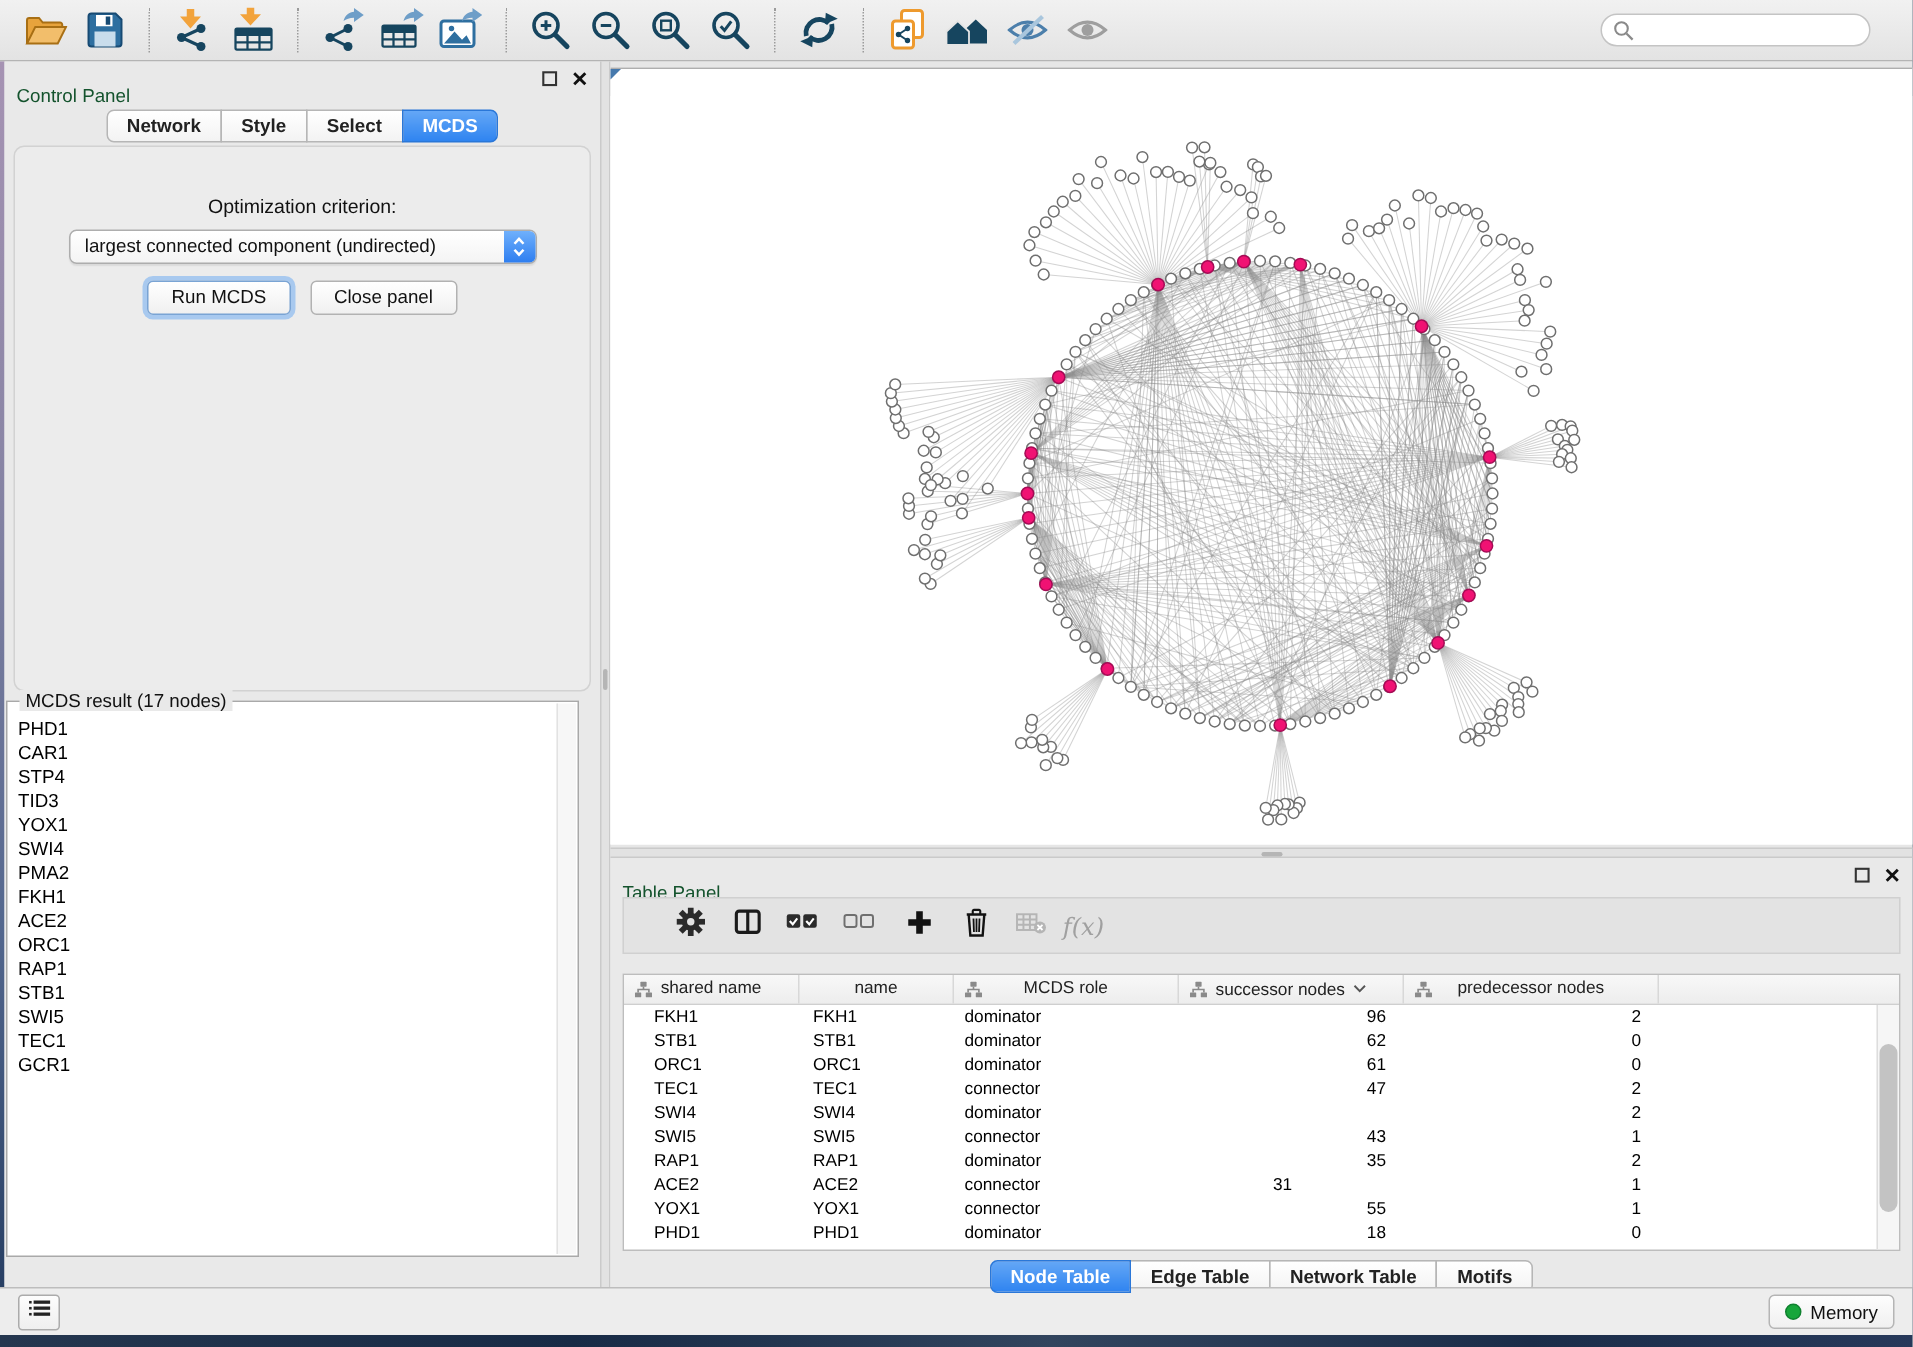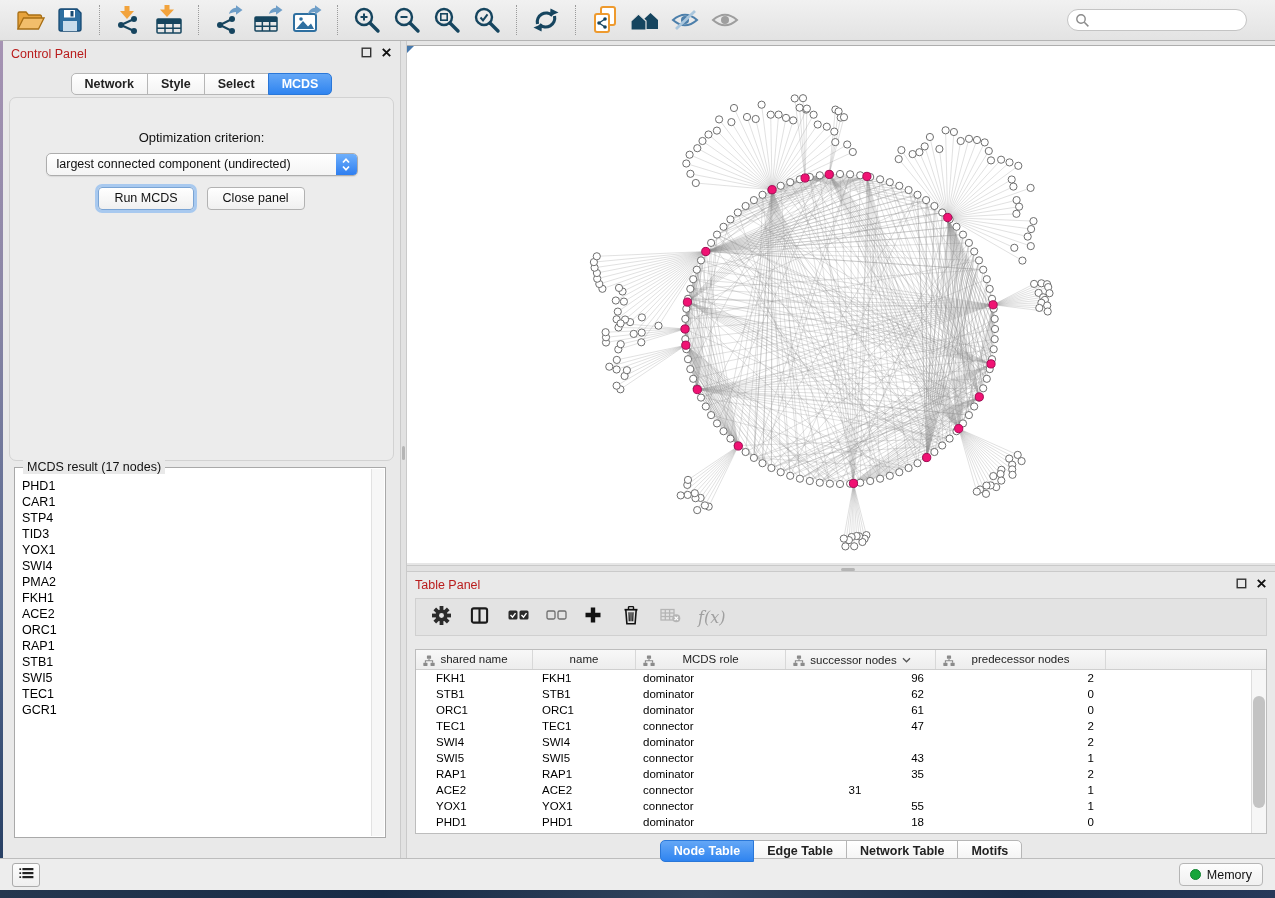--- a/index.html
+++ b/index.html
@@ -24,21 +24,21 @@
 
   
   .left-strip { position:absolute; left:0; top:41px; width:3px; bottom:8px;
     background:linear-gradient(#a693b3,#8b86a6 30%,#53678e 68%,#223a5e); }
   .desktop-strip { position:absolute; left:0; right:0; bottom:0; height:8px;
     background:linear-gradient(90deg,#25374f,#182b46 30%,#32455e 55%,#1b2d49 80%,#27395a); }
 
   
   .control-panel { position:absolute; left:3px; top:41px; width:397px; bottom:40px; background:#e9e9e9; }
   .cp-header { position:relative; height:24px; }
-  .panel-title { position:absolute; left:8px; top:6px; font-size:12.5px; color:#b91c1c; }
+  .panel-title { position:absolute; left:8px; top:16px; font-size:12.5px; color:#14532d; }
   .panel-icons { position:absolute; right:8px; top:6px; display:flex; gap:9px; align-items:center; }
   .panel-icons span { display:flex; cursor:default; }
 
   .seg-tabs { display:inline-flex;font-weight:bold; }
   .seg-tab { padding:3px 13px; font-size:12.5px; color:#222; background:linear-gradient(#ffffff,#f3f3f3);
     border:1px solid #b6b6b6; margin-left:-1px; cursor:default; position:relative; }
   .seg-tab:first-child { border-radius:5px 0 0 5px; margin-left:0; }
   .seg-tab:last-child { border-radius:0 5px 5px 0; }
   .seg-tab.active { background:linear-gradient(#64a7f6,#2f84f0); color:#fff; border-color:#2a77d8; z-index:1; }
   .cp-tabrow { text-align:center; margin-top:8px; position:relative; z-index:2; }
@@ -52,21 +52,21 @@
     box-shadow:0 1px 1px rgba(0,0,0,.08); }
   .dd-stepper { position:absolute; right:0; top:0; bottom:0; width:21px;
     background:linear-gradient(#6fb0fc,#2e7ef0); border-radius:0 4px 4px 0;
     display:flex; align-items:center; justify-content:center; }
   .btn-row { display:flex; justify-content:center; gap:13px; margin-top:11px; }
   .aqua-btn { height:23px; padding:0 15px; font-size:12.5px; color:#111;
     background:linear-gradient(#ffffff,#f0f0f0); border:1px solid #b2b2b2; border-radius:4px;
     line-height:21px; cursor:default; }
   .aqua-btn.focused { box-shadow:0 0 0 3px #a8c9ef; border-color:#7aa4d4; }
 
-  .group-box { position:absolute; left:11px; right:14px; top:426px; height:371px;
+  .group-box { position:absolute; left:1px; right:14px; top:426px; height:371px;
     border:1px solid #a9a9a9; background:#fff; }
   .group-title { position:absolute; top:-8px; left:8px; background:#e9e9e9; padding:0 4px;
     font-size:12.5px; color:#111; }
   .result-list { position:absolute; left:1px; top:1px; right:15px; bottom:1px; overflow:hidden;
     padding:9px 0 0 6px; }
   .result-item { font-size:12.5px; line-height:16px; color:#000; cursor:default; }
   .v-track { position:absolute; right:1px; top:1px; bottom:1px; width:13px; background:#f7f7f7; border-left:1px solid #e2e2e2; }
 
   
   .v-splitter { position:absolute; left:400px; top:41px; width:7px; bottom:40px;
@@ -91,21 +91,21 @@
   .light.green { background:#28c840; border:1px solid #1da32f; }
   .net-title { text-align:center; font-size:12px; color:#111; line-height:17px; }
   .net-canvas-wrap { position:absolute; top:18px; left:0; right:0; bottom:0; background:#fff; overflow:hidden; }
   .net-canvas-wrap svg { display:block; }
 
   
   .table-panel { position:absolute; left:0; right:0; top:531px; bottom:0; background:#e9e9e9; }
   .tp-header { position:relative; height:24px;text-align:center; }
   .tp-toolbar { position:absolute; left:8px; right:8px; top:26px; height:38px;
     background:#e3e3e3; border:1px solid #d0d0d0; display:flex; align-items:center; padding-left:16px; gap:0; }
-  .tp-tool { width:38px; display:flex; align-items:center; justify-content:flex-start; cursor:default; }
+  .tp-tool { width:38px; display:flex; align-items:center; justify-content:flex-end; cursor:default; }
   .tp-tool.disabled { cursor:default; }
   .fx-label { font-family:"DejaVu Serif", serif; font-style:italic; font-size:16px; color:#a0a0a0; }
 
   .tp-table { position:absolute; left:8px; right:8px; top:77px; height:185px; background:#fff;
     border:1px solid #bdbdbd; overflow:hidden; }
   .tp-thead { display:flex; height:20px; background:linear-gradient(#f8f8f8,#ededed);
     border-bottom:1px solid #cfcfcf; }
   .th { position:relative; font-size:11.5px; color:#222; text-align:center; line-height:19px;
     border-right:1px solid #d8d8d8; cursor:default; white-space:nowrap; }
   .th .col-ic { position:absolute; left:7px; top:4px; }

